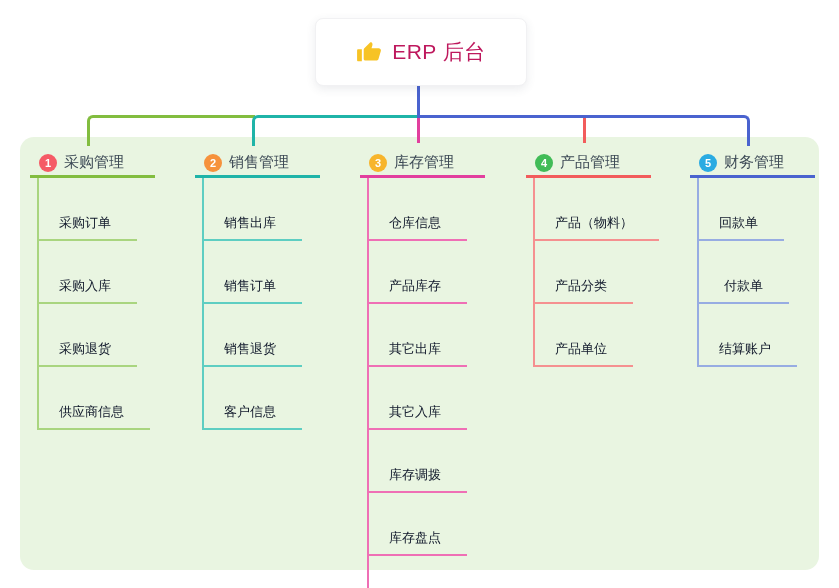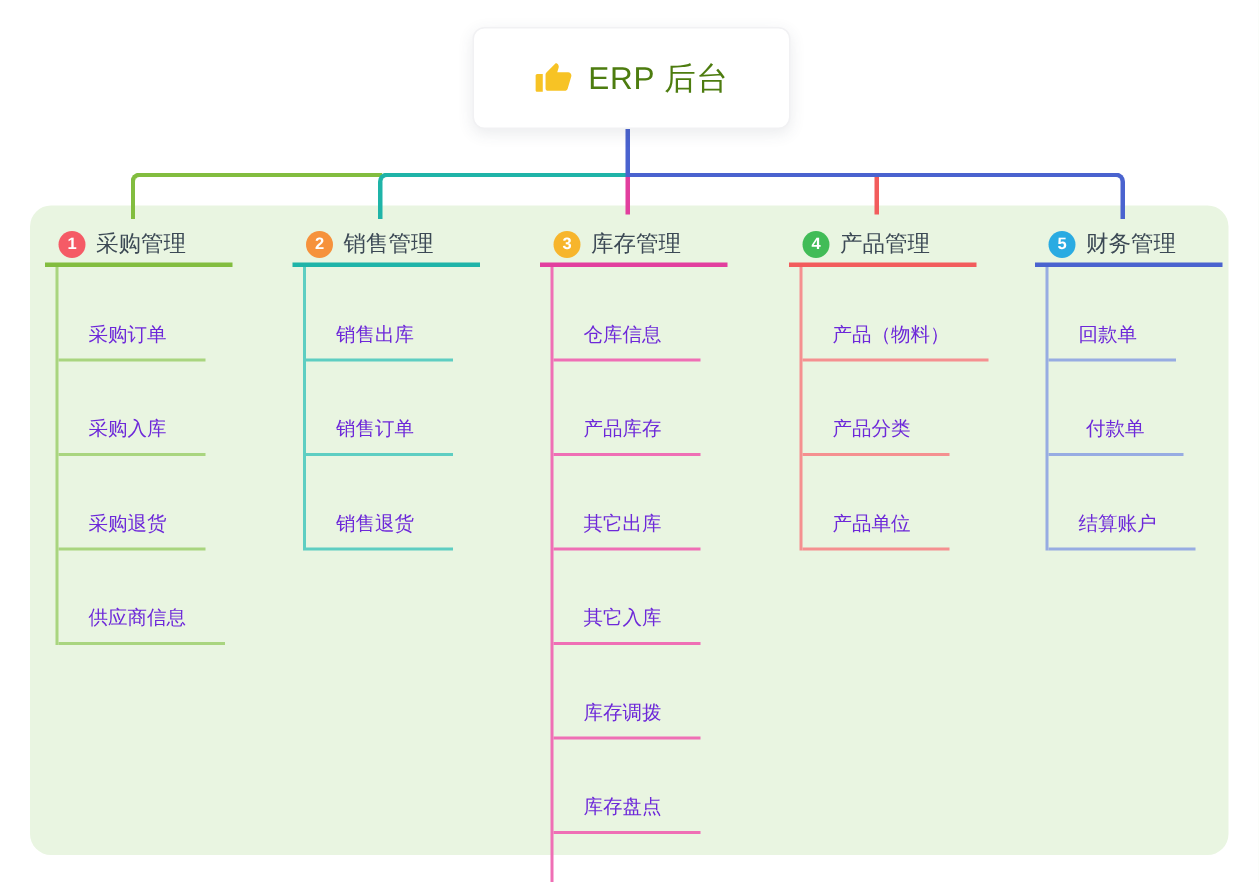--- a/index.html
+++ b/index.html
@@ -7,21 +7,21 @@
   #stage{position:relative;width:839px;height:588px;background:#ffffff;overflow:hidden;}
 
   .panel{position:absolute;left:20px;top:137px;width:799px;height:433px;border-radius:14px;}
 
   .root-node{
     position:absolute;left:315px;top:18px;width:210px;height:66px;
     background:#ffffff;border:1px solid #f1f1f3;border-radius:8px;
     box-shadow:0 3px 10px rgba(60,70,90,.10);
     display:flex;align-items:center;justify-content:center;gap:10px;
   }
-  .root-label{font-size:21px;font-weight:500;color:#4d7c0f;letter-spacing:.5px;}
+  .root-label{font-size:21px;font-weight:500;color:#be185d;letter-spacing:.5px;}
   .thumb-icon{width:26px;height:26px;display:inline-block;}
 
   .conn{position:absolute;}
   .elbow-l{border-left:3px solid;border-top:3px solid;border-top-left-radius:6px;}
   .elbow-r{border-right:3px solid;border-top:3px solid;border-top-right-radius:6px;}
   .stub{width:3px;}
 
   .column{position:absolute;}
   .branch-header{
     display:flex;align-items:center;gap:7px;
@@ -33,21 +33,21 @@
     color:#fff;font-size:11px;font-weight:bold;
   }
   .branch-title{font-size:15px;color:#3c4955;white-space:nowrap;}
 
   .children{margin-left:7px;border-left:2px solid;}
   .child{
     height:54px;display:flex;align-items:flex-end;
     width:fit-content;border-bottom:2px solid;
     padding:0 26px 7px 20px;
   }
-  .child-label{font-size:13px;color:#6d28d9;white-space:nowrap;}
+  .child-label{font-size:13px;color:#0f172a;white-space:nowrap;}
 </style>
 </head>
 <body>
 
 <div id="stage">
 
   <div class="panel" id="panel" style="background: rgb(233, 245, 225);"></div>
 
   <div id="connectors">
       <div class="conn elbow-l" style="left: 87px; top: 115px; width: 165px; height: 28px; border-color: rgb(130, 189, 63);"></div>
@@ -95,20 +95,23 @@
         </div>
         <div class="children" style="border-left-color: rgb(94, 206, 194);">
           <div class="child" style="border-bottom-color: rgb(94, 206, 194);">
             <span class="child-label">销售出库</span>
           </div>
           <div class="child" style="border-bottom-color: rgb(94, 206, 194);">
             <span class="child-label">销售订单</span>
           </div>
           <div class="child" style="border-bottom-color: rgb(94, 206, 194);">
             <span class="child-label">销售退货</span>
+          </div>
+          <div class="child" style="border-bottom-color: rgb(94, 206, 194);">
+            <span class="child-label">客户信息</span>
           </div>
         </div>
       </div>
       <div class="column" style="left: 360px; top: 150px;">
         <div class="branch-header" style="border-bottom-color: rgb(226, 63, 158);">
           <div class="badge" style="background: rgb(247, 181, 44);">3</div>
           <div class="branch-title">库存管理</div>
         </div>
         <div class="children" style="border-left-color: rgb(239, 111, 181);">
           <div class="child" style="border-bottom-color: rgb(239, 111, 181);">

